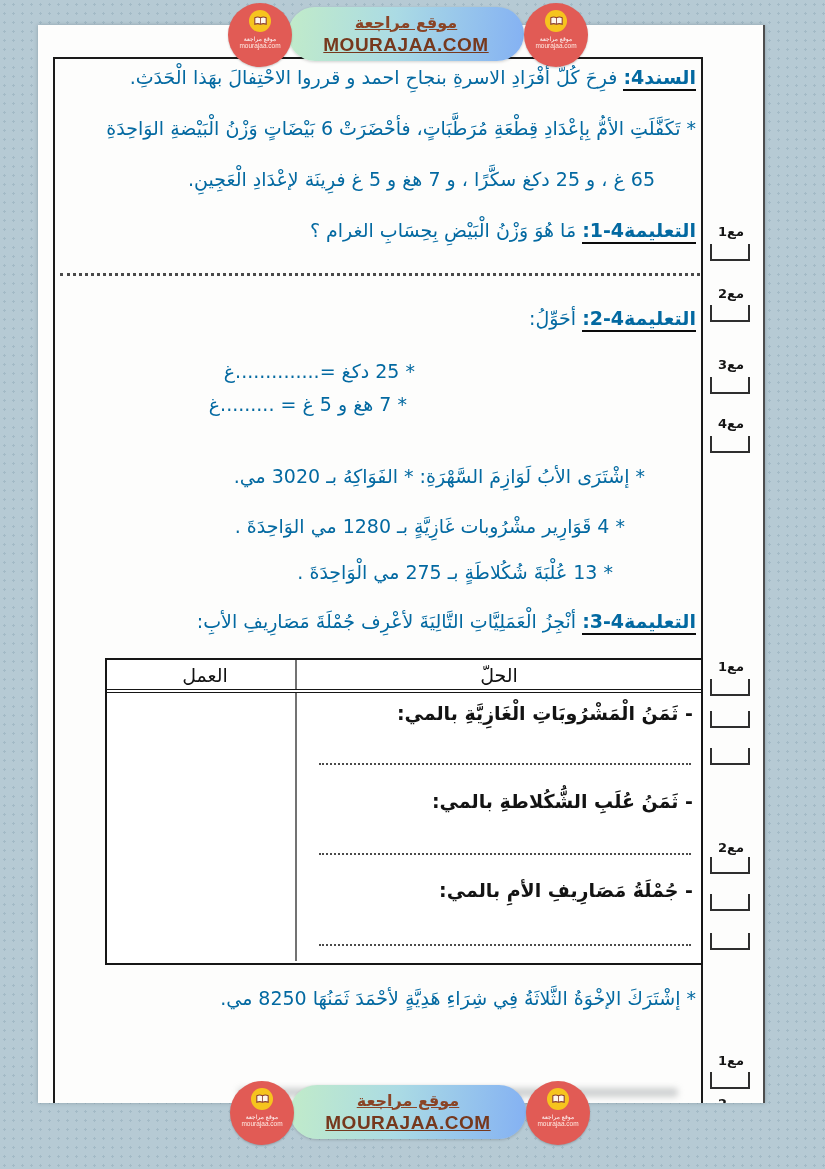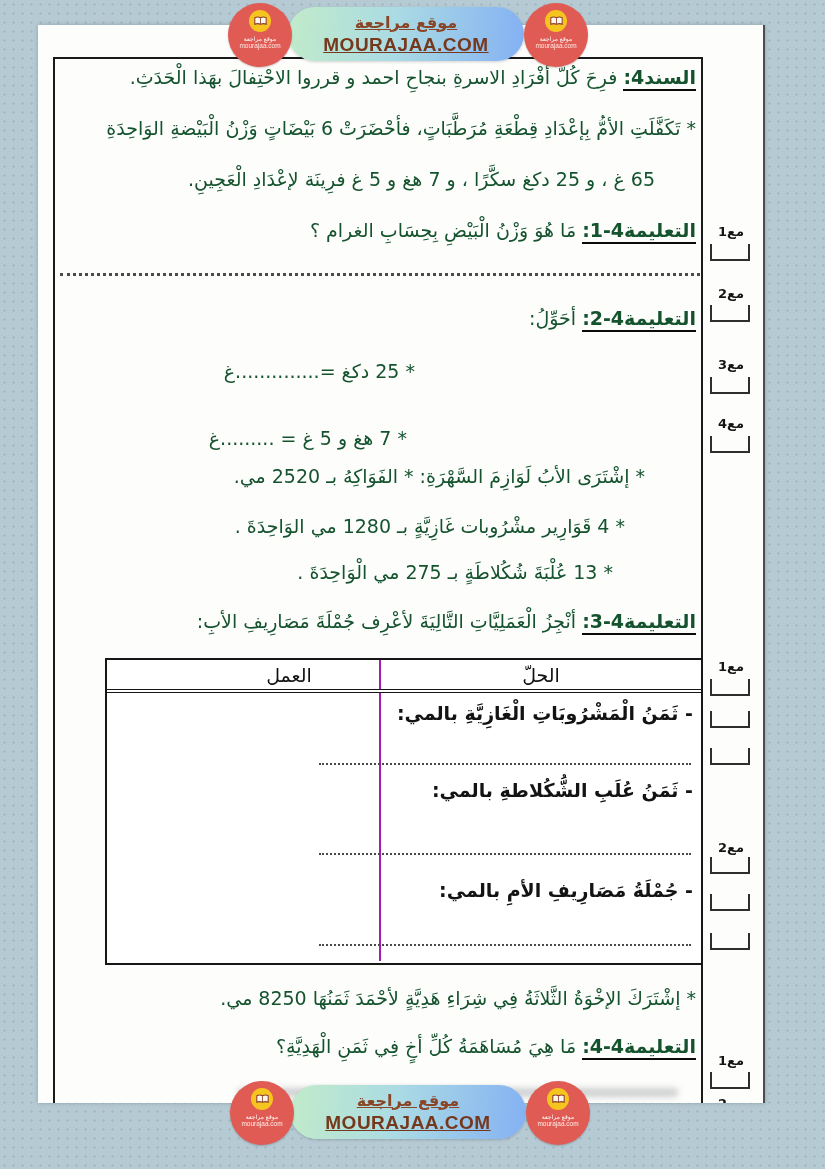--- a/index.html
+++ b/index.html
@@ -15,29 +15,29 @@
   .page {
     position:absolute; left:38px; top:25px; width:727px; height:1078px;
     background:#fdfdfc; overflow:hidden;
     border-right:2px solid #4d4d4d;
     box-shadow:0 0 4px rgba(60,80,90,.35);
   }
   .frame {
     position:absolute; left:15px; top:32px; width:650px; height:1046px;
     border:2px solid #1a1a1a; border-bottom:none;
   }
-  .line { position:absolute; direction:rtl; unicode-bidi:plaintext; font-size:19px; color:#14532d; white-space:nowrap; line-height:30px; }
+  .line { position:absolute; direction:rtl; unicode-bidi:plaintext; font-size:19px; color:#0369a1; white-space:nowrap; line-height:30px; }
   .lab { font-weight:bold; border-bottom:2px solid #0b0b0b; padding-bottom:1px; }
   .dots { position:absolute; border-bottom:3px dotted #4a4a4a; height:12px; }
   
   .exam-table { position:absolute; left:67px; top:633px; width:598px; height:307px; border:2px solid #161616; direction:rtl; background:#fff; }
   .t-row { display:flex; width:100%; }
   .t-head { height:33px; border-bottom:4px double #161616; }
   .t-body { height:268px; }
-  .cell-sol { width:322px; border-left:2px solid #a21caf; }
+  .cell-sol { width:406px; border-left:2px solid #737373; }
   .cell-work { width:188px;padding-left:8px; }
   .th { display:flex; align-items:center; justify-content:center; font-size:19px; color:#111; }
   .cell-sol.body { position:relative;font-weight:bold; }
   .sol-line { position:absolute; right:8px; direction:rtl; unicode-bidi:plaintext; font-size:19px; color:#131313; white-space:nowrap; }
   .sol-dots { position:absolute; right:10px; width:372px; height:12px; border-bottom:2.5px dotted #4a4a4a; }
   
   .mark-label { position:absolute; left:667px; width:52px; text-align:center; font-size:13px; font-weight:bold; color:#151515; direction:rtl; }
   .mark-box { position:absolute; left:672px; width:40px; height:17px; border:2px solid #2e2e2e; border-top:none; background:transparent; }
   
   .banner { position:absolute; width:366px; height:68px; }
@@ -79,54 +79,50 @@
       <span class="lab">التعليمة4‏-‏1:</span>
       <span>مَا هُوَ وَزْنُ الْبَيْضِ بِحِسَابِ الغرام ؟</span>
     </div>
     <div class="dots" style="left:22px; top:239px; width:640px;"></div>
 
     <div class="line" style="top:278px; right:67px;">
       <span class="lab">التعليمة4‏-‏2:</span>
       <span>أحَوِّلُ:</span>
     </div>
     <div class="line" style="top:331px; right:348px;">* 25 دكغ =..............غ</div>
-    <div class="line" style="top:398px; right:356px;text-align:right;">* 7 هغ و 5 غ = .........غ</div>
-
-    <div class="line" style="top:436px; right:118px;">* إشْتَرَى الأبُ لَوَازِمَ السَّهْرَةِ:    * الفَوَاكِهُ بـ 2520 مي.</div>
+    <div class="line" style="top:364px; right:356px;text-align:right;">* 7 هغ و 5 غ = .........غ</div>
+
+    <div class="line" style="top:436px; right:118px;">* إشْتَرَى الأبُ لَوَازِمَ السَّهْرَةِ:    * الفَوَاكِهُ بـ 3020 مي.</div>
     <div class="line" style="top:486px; right:138px;">* 4 قَوَارِير مشْرُوبات غَازِيَّةٍ بـ 1280 مي الوَاحِدَةَ .</div>
     <div class="line" style="top:532px; right:150px;">* 13 عُلْبَةَ شُكُلاطَةٍ بـ 275 مي الْوَاحِدَةَ .</div>
 
     <div class="line" style="top:581px; right:67px;">
       <span class="lab">التعليمة4‏-‏3:</span>
       <span>أنْجِزُ الْعَمَلِيَّاتِ التَّالِيَةَ لأعْرِف جُمْلَةَ مَصَارِيفِ الأبِ:</span>
     </div>
 
     <div class="exam-table">
       <div class="t-row t-head">
         <div class="cell-sol th">الحلّ</div>
         <div class="cell-work th">العمل</div>
       </div>
       <div class="t-row t-body">
         <div class="cell-sol body">
           <div class="sol-line" style="top:9px;">- ثَمَنُ الْمَشْرُوبَاتِ الْغَازِيَّةِ بالمي:</div>
           <div class="sol-dots" style="top:60px;"></div>
-          <div class="sol-line" style="top:86px;margin-left:40px;">- ثَمَنُ عُلَبِ الشُّكُلاطةِ بالمي:</div>
+          <div class="sol-line" style="top:97px;margin-left:40px;">- ثَمَنُ عُلَبِ الشُّكُلاطةِ بالمي:</div>
           <div class="sol-dots" style="top:150px;"></div>
           <div class="sol-line" style="top:186px;">- جُمْلَةُ مَصَارِيفِ الأمِ بالمي:</div>
           <div class="sol-dots" style="top:241px;"></div>
         </div>
         <div class="cell-work"></div>
       </div>
     </div>
 
     <div class="line" style="top:958px; right:67px;">* إشْتَرَكَ الإخْوَةُ الثَّلاثَةُ فِي شِرَاءِ هَدِيَّةٍ لأحْمَدَ ثَمَنُهَا 8250 مي.</div>
-    <div class="line" style="top:1006px; right:67px;">
-      <span class="lab">التعليمة4‏-‏4:</span>
-      <span>مَا هِيَ مُسَاهَمَةُ كُلِّ أخٍ فِي ثَمَنِ الْهَدِيَّةِ؟</span>
-    </div>
 
     <div class="mark-label" style="top:199px;">مع1</div>
     <div class="mark-box" style="top:219px;"></div>
     <div class="mark-label" style="top:261px;">مع2</div>
     <div class="mark-box" style="top:280px;"></div>
     <div class="mark-label" style="top:332px;">مع3</div>
     <div class="mark-box" style="top:352px;"></div>
     <div class="mark-label" style="top:391px;text-align:center;">مع4</div>
     <div class="mark-box" style="top:411px;"></div>
 

